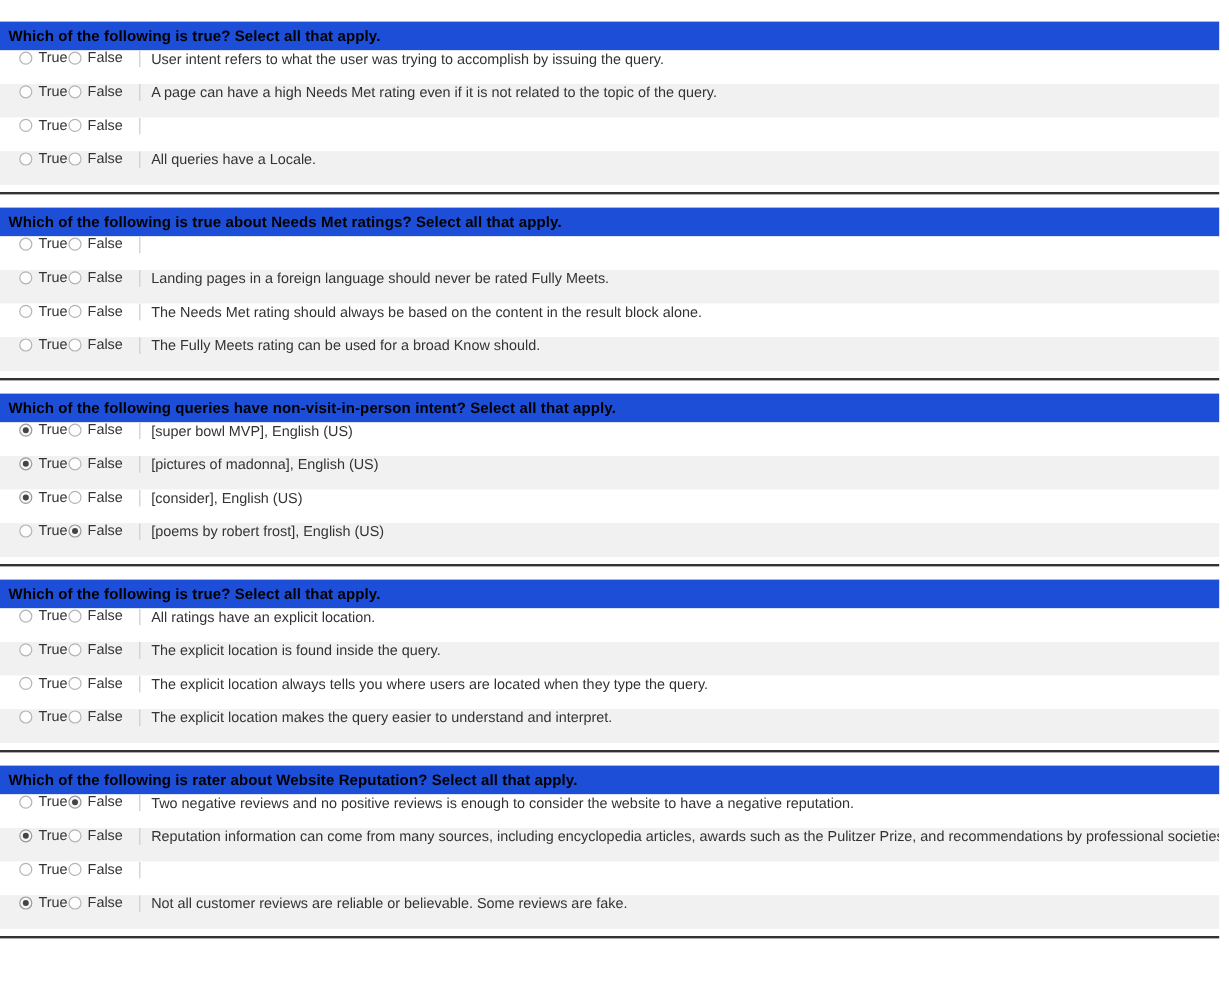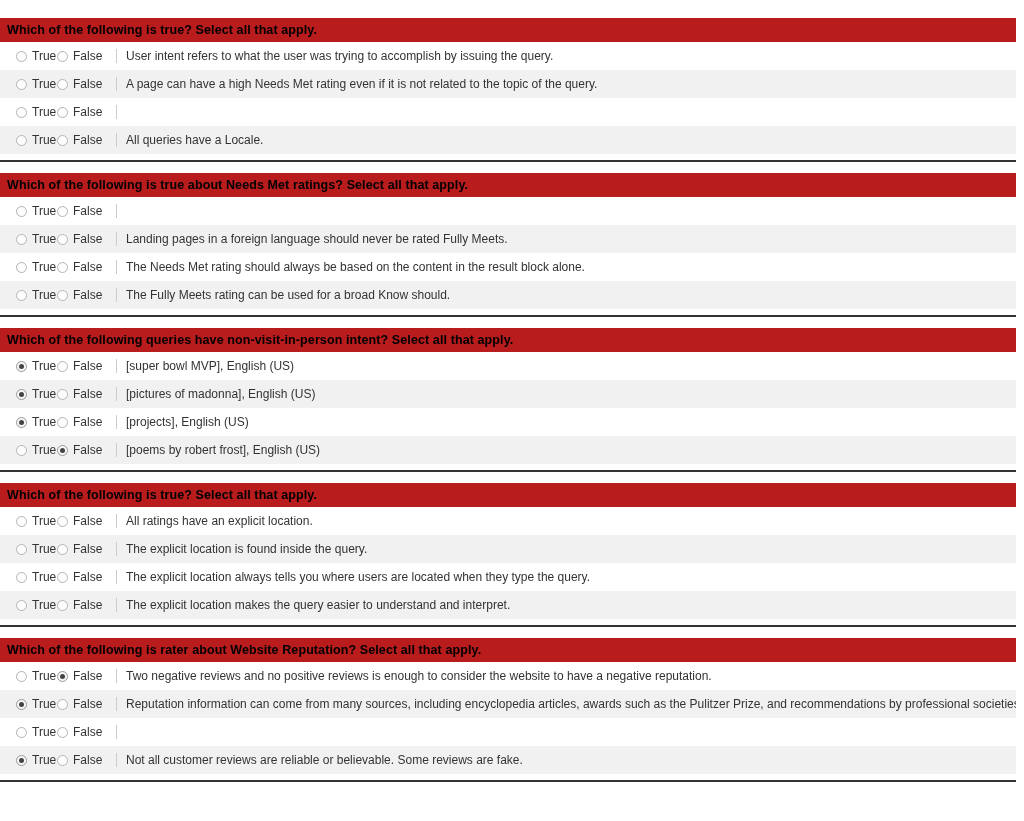--- a/index.html
+++ b/index.html
@@ -19,40 +19,40 @@
     width: 1024px;
     padding-top: 18px;
     box-sizing: border-box;
   }
 
   .question-block {
     width: 1016px;
   }
 
   .q-header {
-    background: #b91c1c;
+    background: #1d4ed8;
     font-size: 12.5px;
     font-weight: bold;
     color: #000000;
     line-height: 24px;
     height: 24px;
     padding-left: 7px;
     box-sizing: border-box;
     letter-spacing: 0.1px;
     white-space: nowrap;
     overflow: hidden;
   }
 
   .q-rows {
     display: block;
   }
 
   .q-row {
     display: flex;
-    align-items: center;
+    align-items: flex-start;
     height: 28px;
     background: #ffffff;
     font-size: 12px;
     white-space: nowrap;
     overflow: hidden;
   }
   .q-row.alt {
     background: #f1f1f1;
   }
 
@@ -276,21 +276,21 @@
         <div class="q-row">
           <label class="opt true-opt">
             <span class="radio checked"></span>
             <span class="opt-label">True</span>
           </label>
           <label class="opt false-opt">
             <span class="radio"></span>
             <span class="opt-label">False</span>
           </label>
           <span class="pipe"></span>
-          <span class="statement">[projects], English (US)</span>
+          <span class="statement">[consider], English (US)</span>
         </div>
         <div class="q-row alt">
           <label class="opt true-opt">
             <span class="radio"></span>
             <span class="opt-label">True</span>
           </label>
           <label class="opt false-opt">
             <span class="radio checked"></span>
             <span class="opt-label">False</span>
           </label>

